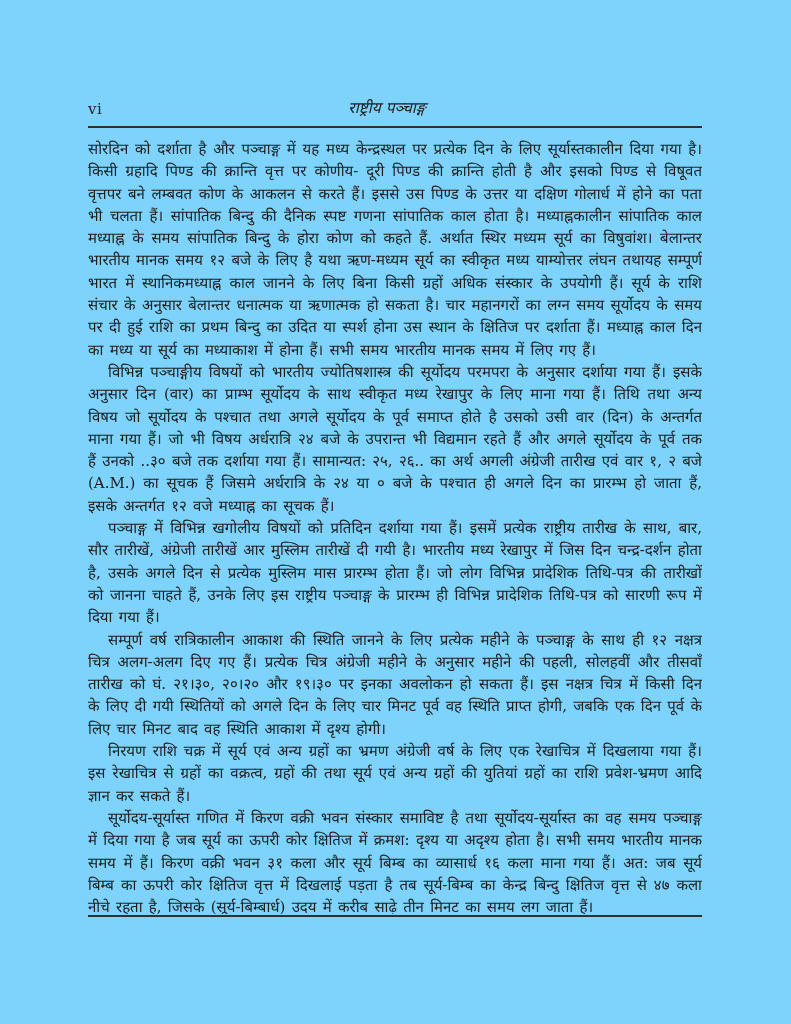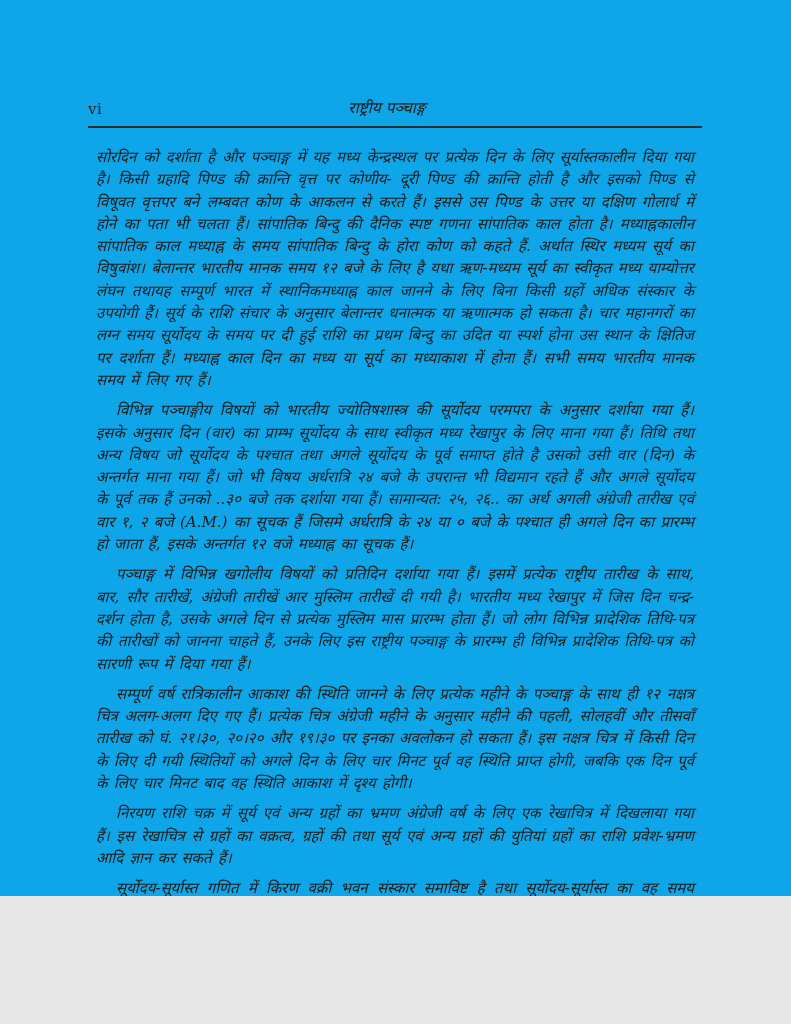--- a/index.html
+++ b/index.html
@@ -3,23 +3,23 @@
 <meta charset="utf-8">
 <style>
   html, body {
     margin: 0;
     padding: 0;
     background: #e8e8e8;
   }
   .page {
     position: relative;
     width: 791px;
-    height: 896px;
+    height: 1024px;
     margin: 0 auto;
-    background: #0ea5e9;
+    background: #7dd3fc;
     box-sizing: border-box;
     overflow: hidden;
     font-family: "DejaVu Serif", "Liberation Serif", serif;
     color: #1c1c1c;
   }
   .header {
     position: absolute;
     top: 96px;
     left: 88px;
     width: 614px;
@@ -55,22 +55,21 @@
     left: 88px;
     width: 614px;
     height: 776px;
     overflow: hidden;
     font-size: 15px;
     line-height: 22.3px;
     text-align: justify;
     word-spacing: 1.5px;
   }
   .body-text p {
-    margin: 8px;
-    font-style: italic;
+    margin: 0;
   }
   .body-text p.indented {
     text-indent: 20px;
   }
   .footnote-rule {
     position: absolute;
     top: 915px;
     left: 88px;
     width: 614px;
     height: 2px;

